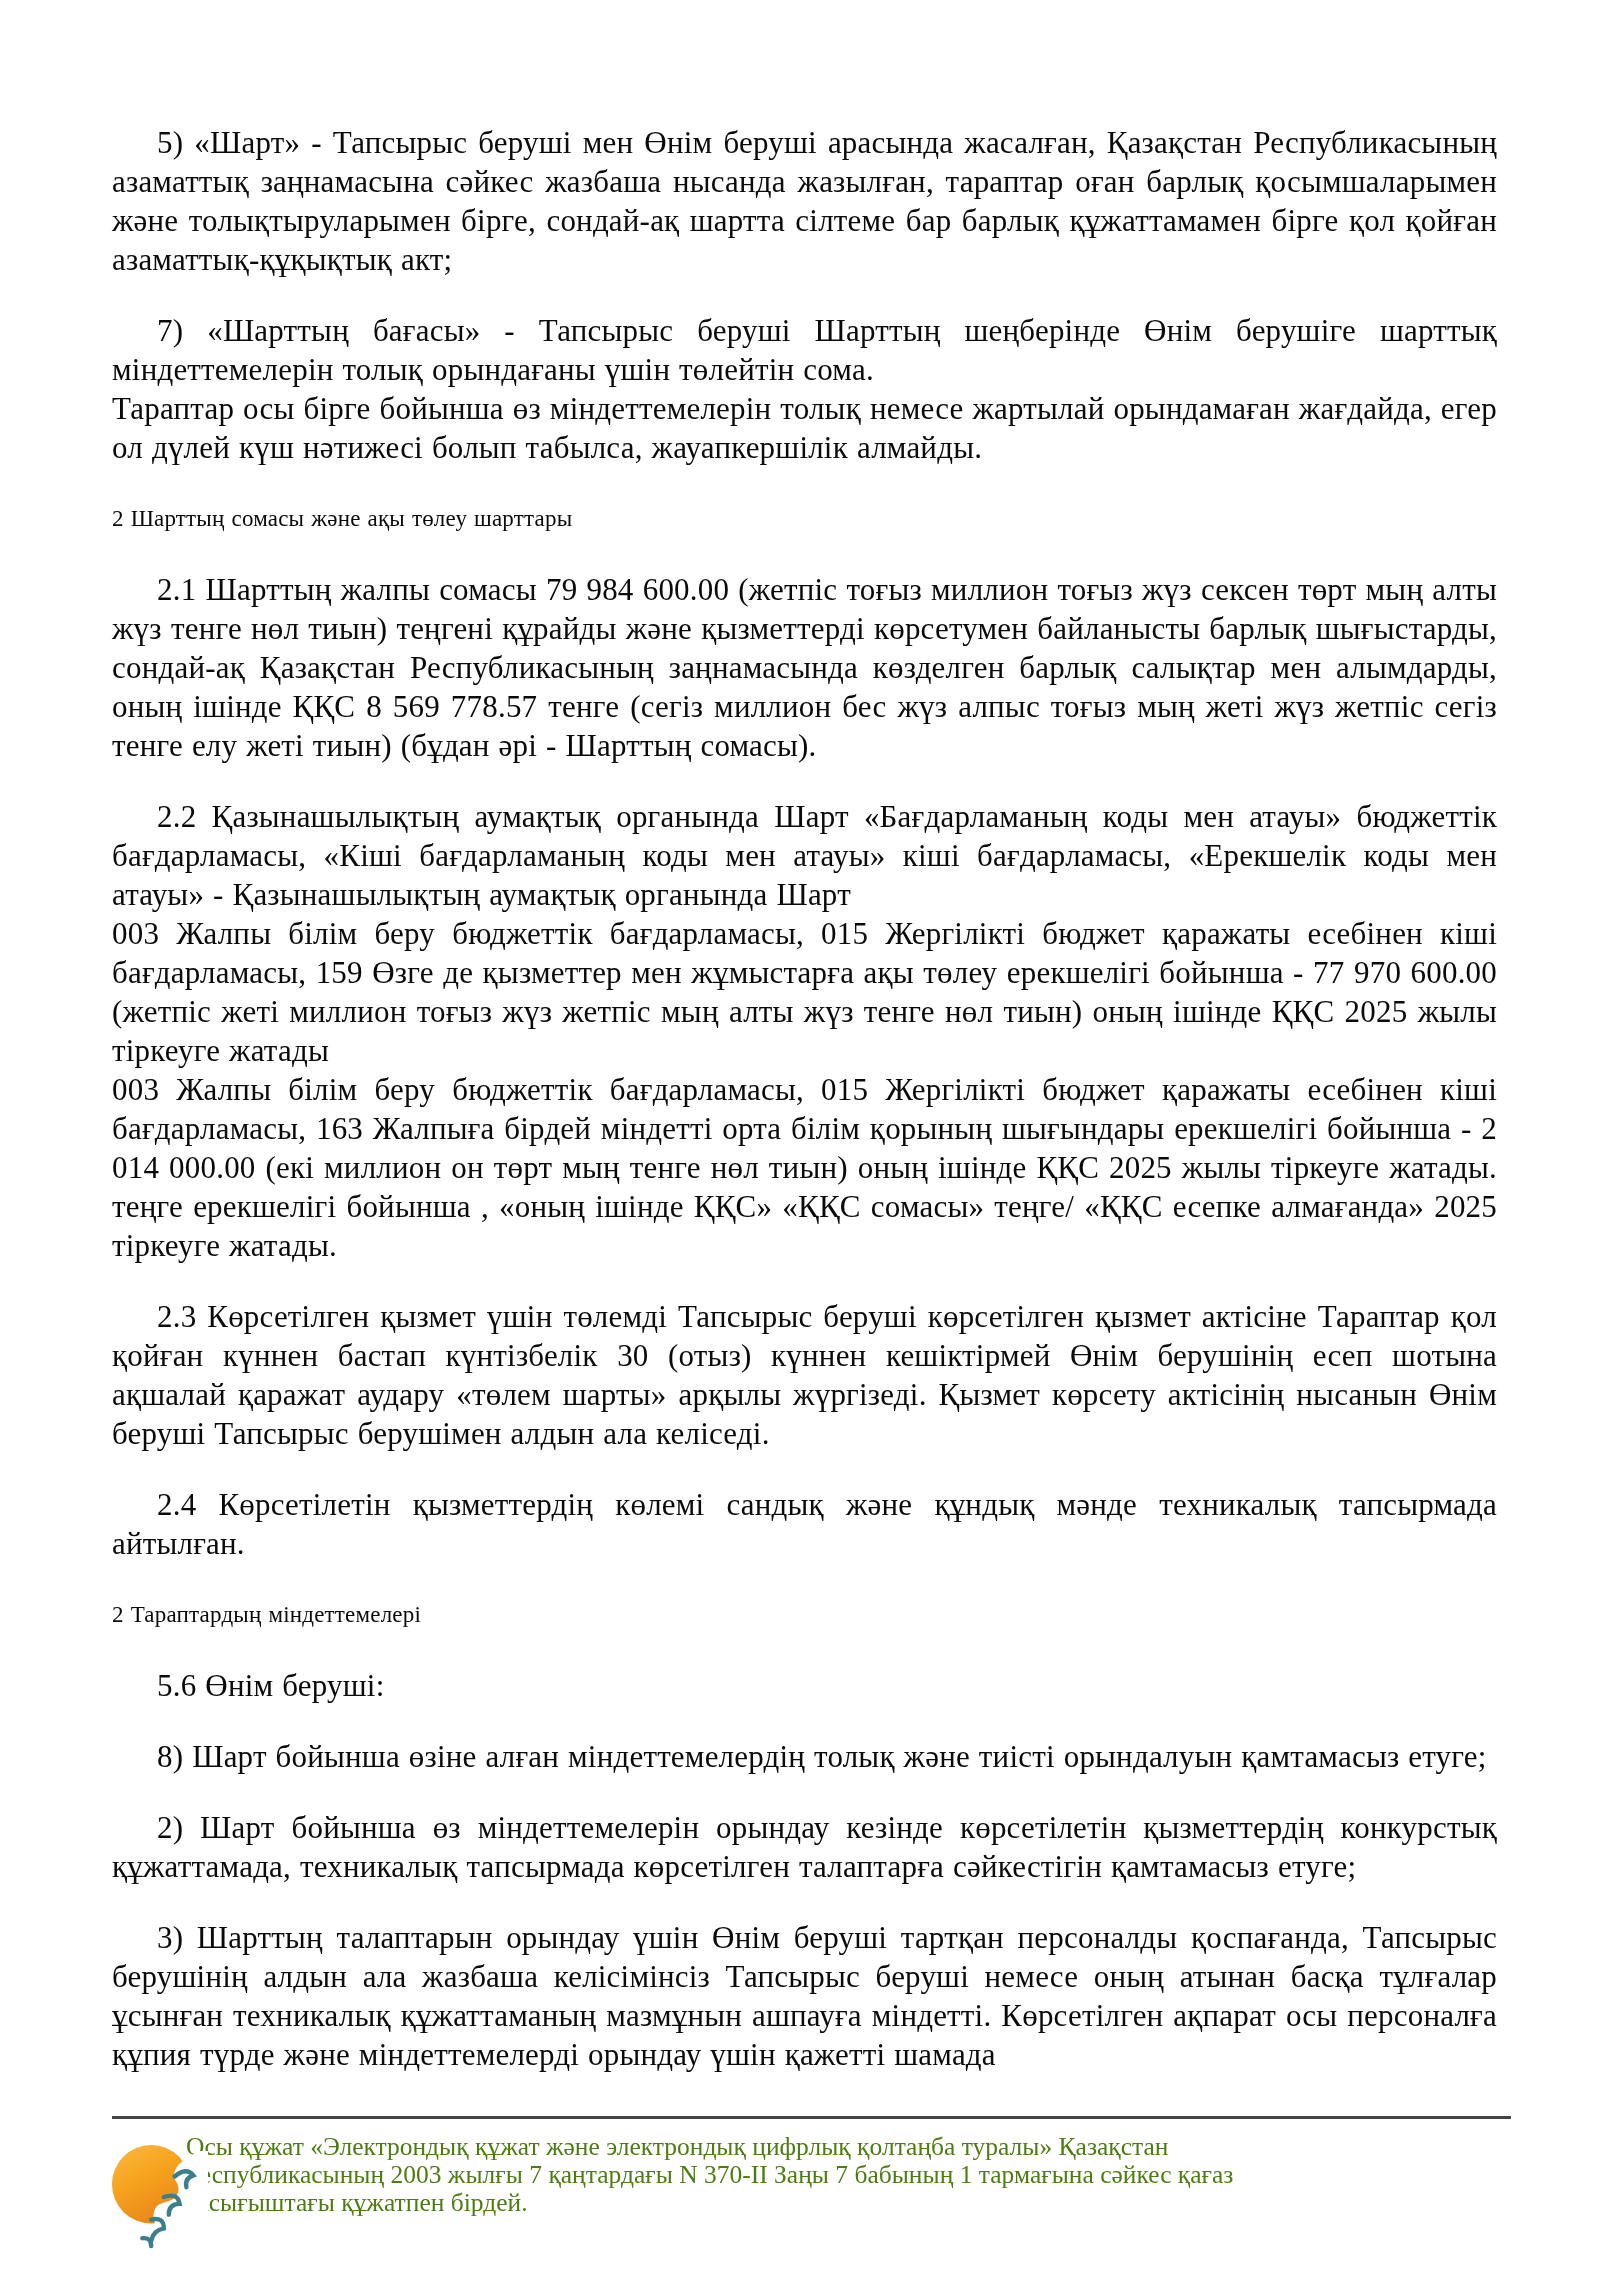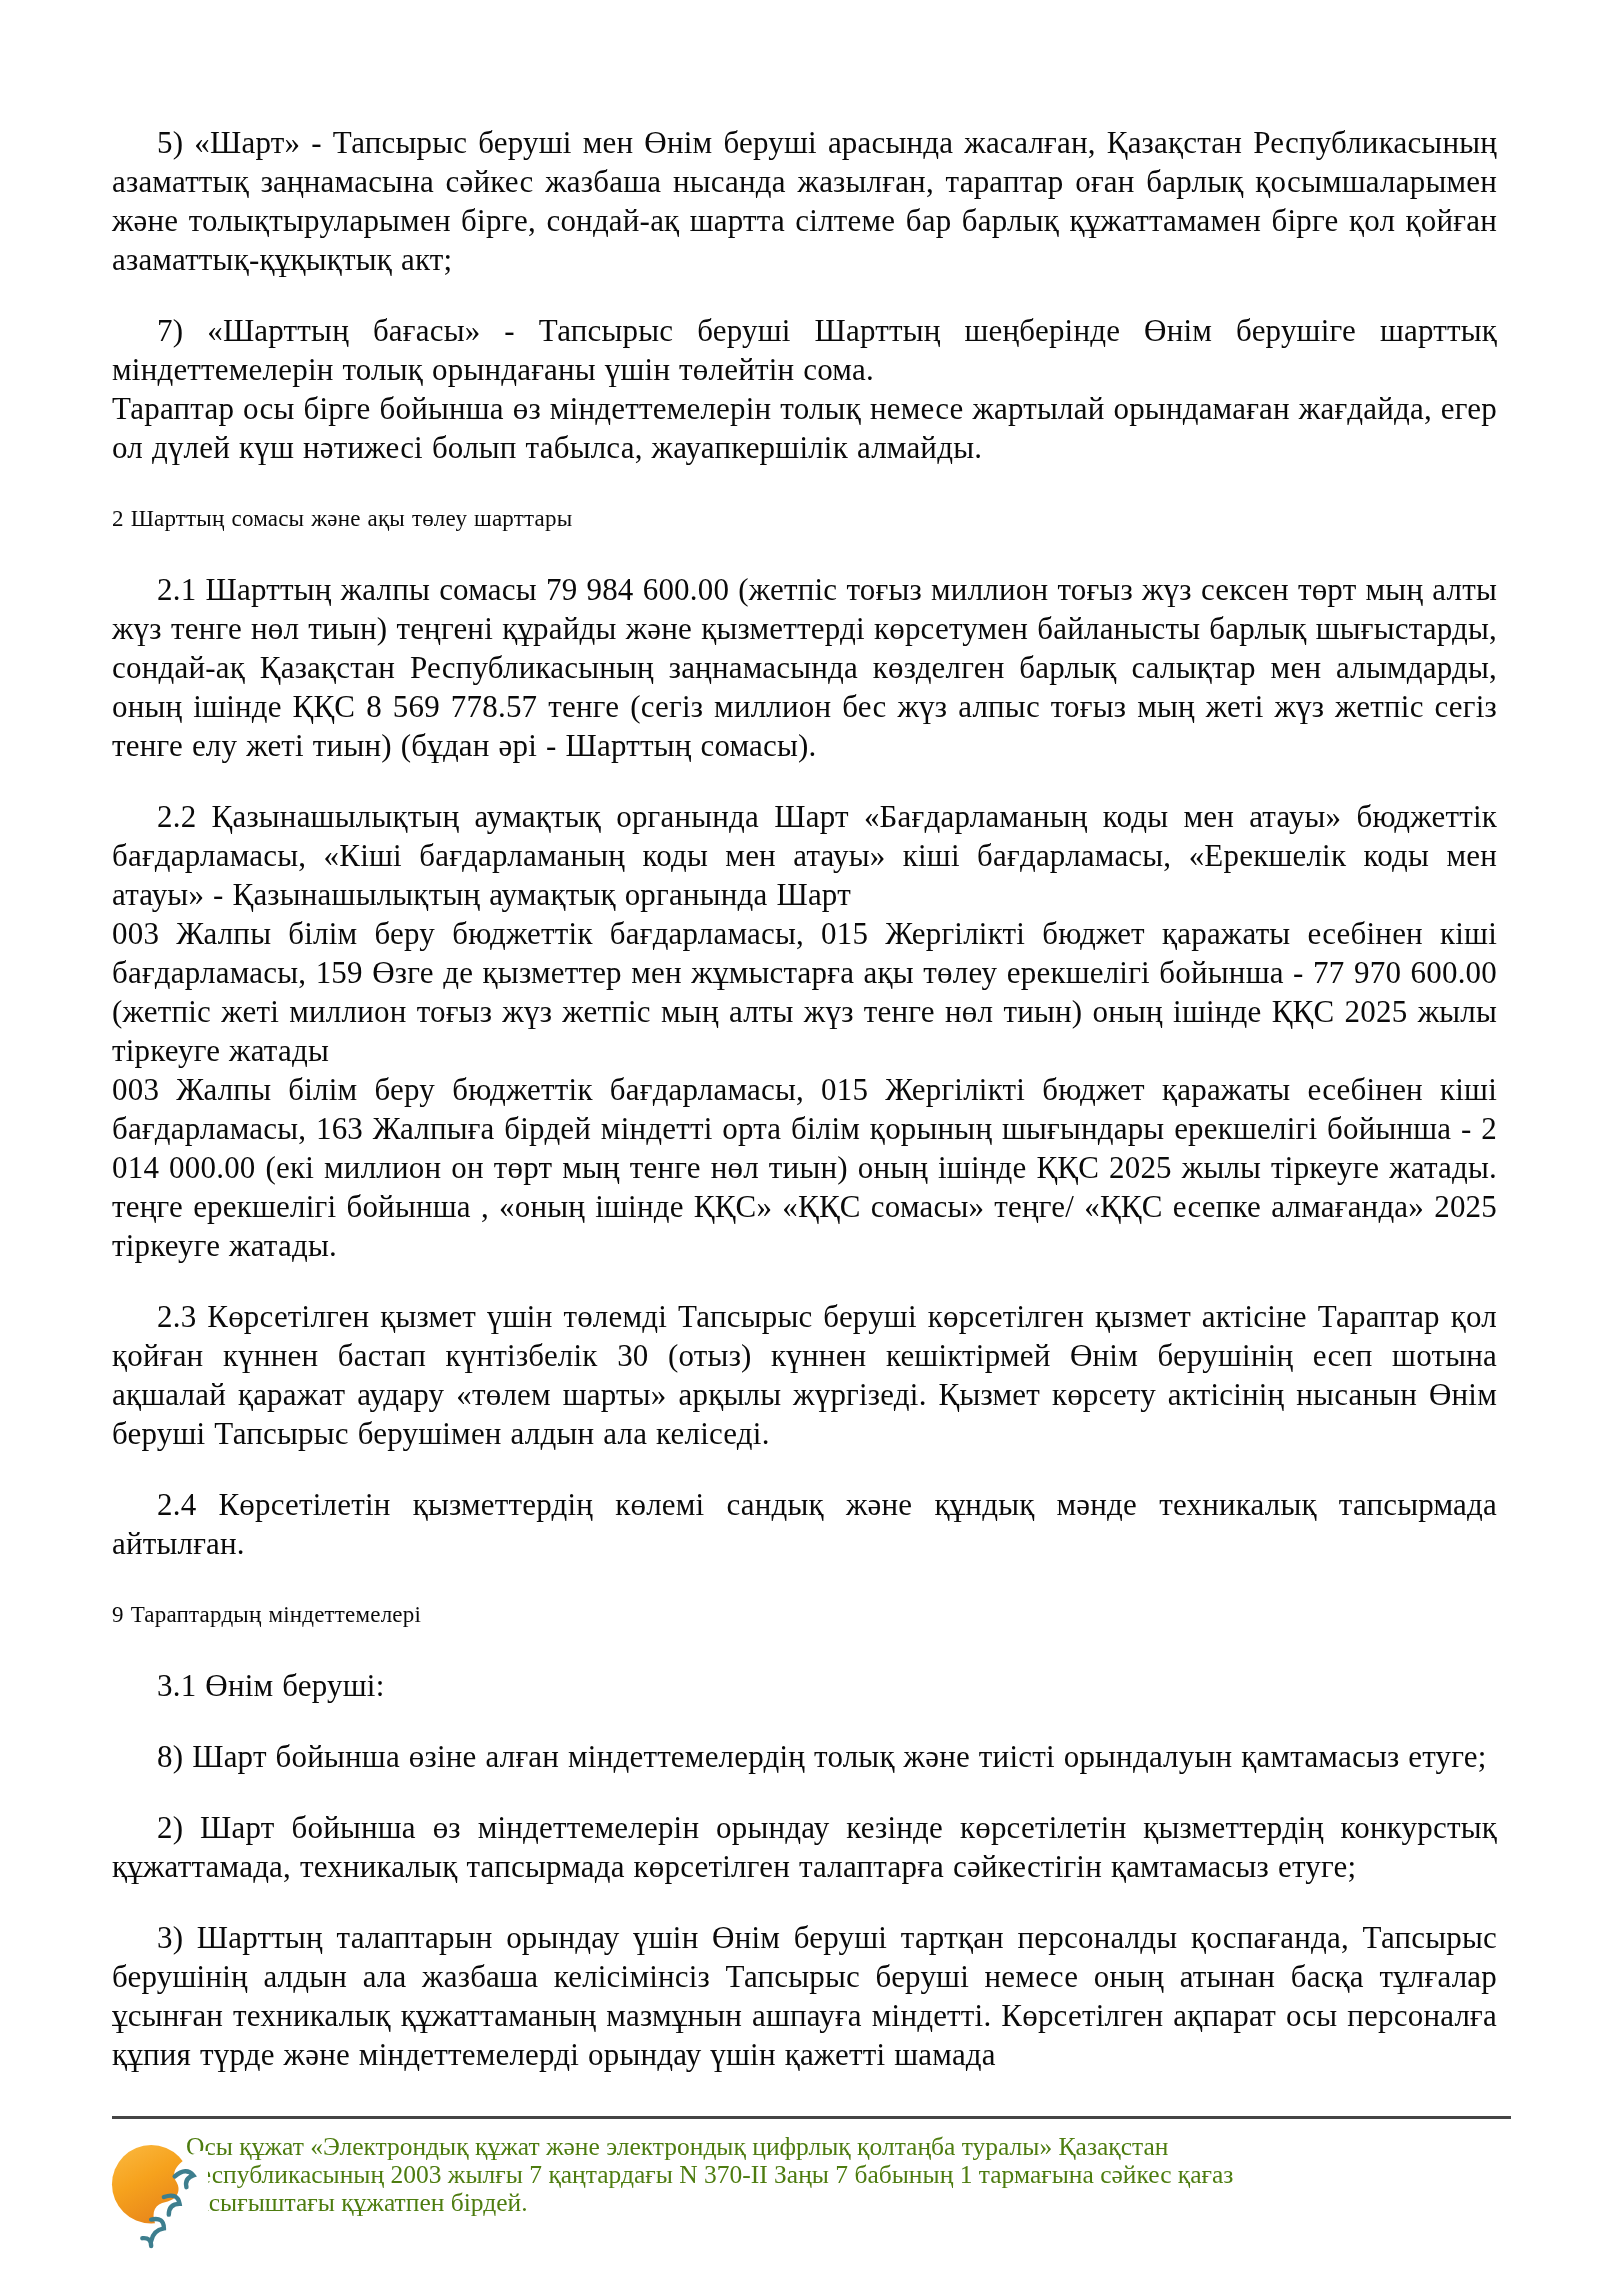--- a/index.html
+++ b/index.html
@@ -76,22 +76,22 @@
     <p class="first indent">5) «Шарт» - Тапсырыс беруші мен Өнім беруші арасында жасалған, Қазақстан Республикасының азаматтық заңнамасына сәйкес жазбаша нысанда жазылған, тараптар оған барлық қосымшаларымен және толықтыруларымен бірге, сондай-ақ шартта сілтеме бар барлық құжаттамамен бірге қол қойған азаматтық-құқықтық акт;</p>
     <p class="new indent">7) «Шарттың бағасы» - Тапсырыс беруші Шарттың шеңберінде Өнім берушіге шарттық міндеттемелерін толық орындағаны үшін төлейтін сома.</p>
     <p>Тараптар осы бірге бойынша өз міндеттемелерін толық немесе жартылай орындамаған жағдайда, егер ол дүлей күш нәтижесі болып табылса, жауапкершілік алмайды.</p>
     <p class="heading">2 Шарттың сомасы және ақы төлеу шарттары</p>
     <p class="new indent">2.1 Шарттың жалпы сомасы 79 984 600.00 (жетпіс тоғыз миллион тоғыз жүз сексен төрт мың алты жүз тенге нөл тиын) теңгені құрайды және қызметтерді көрсетумен байланысты барлық шығыстарды, сондай-ақ Қазақстан Республикасының заңнамасында көзделген барлық салықтар мен алымдарды, оның ішінде ҚҚС 8 569 778.57 тенге (сегіз миллион бес жүз алпыс тоғыз мың жеті жүз жетпіс сегіз тенге елу жеті тиын) (бұдан әрі - Шарттың сомасы).</p>
     <p class="new indent">2.2 Қазынашылықтың аумақтық органында Шарт «Бағдарламаның коды мен атауы» бюджеттік бағдарламасы, «Кіші бағдарламаның коды мен атауы» кіші бағдарламасы, «Ерекшелік коды мен атауы» - Қазынашылықтың аумақтық органында Шарт</p>
     <p>003 Жалпы білім беру бюджеттік бағдарламасы, 015 Жергілікті бюджет қаражаты есебінен кіші бағдарламасы, 159 Өзге де қызметтер мен жұмыстарға ақы төлеу ерекшелігі бойынша - 77 970 600.00 (жетпіс жеті миллион тоғыз жүз жетпіс мың алты жүз тенге нөл тиын) оның ішінде ҚҚС 2025 жылы тіркеуге жатады</p>
     <p>003 Жалпы білім беру бюджеттік бағдарламасы, 015 Жергілікті бюджет қаражаты есебінен кіші бағдарламасы, 163 Жалпыға бірдей міндетті орта білім қорының шығындары ерекшелігі бойынша - 2 014 000.00 (екі миллион он төрт мың тенге нөл тиын) оның ішінде ҚҚС 2025 жылы тіркеуге жатады. теңге ерекшелігі бойынша , «оның ішінде ҚҚС» «ҚҚС сомасы» теңге/ «ҚҚС есепке алмағанда» 2025 тіркеуге жатады.</p>
     <p class="new indent">2.3 Көрсетілген қызмет үшін төлемді Тапсырыс беруші көрсетілген қызмет актісіне Тараптар қол қойған күннен бастап күнтізбелік 30 (отыз) күннен кешіктірмей Өнім берушінің есеп шотына ақшалай қаражат аудару «төлем шарты» арқылы жүргізеді. Қызмет көрсету актісінің нысанын Өнім беруші Тапсырыс берушімен алдын ала келіседі.</p>
     <p class="new indent">2.4 Көрсетілетін қызметтердің көлемі сандық және құндық мәнде техникалық тапсырмада айтылған.</p>
-    <p class="heading">9 Тараптардың міндеттемелері</p>
-    <p class="new indent">3.1 Өнім беруші:</p>
+    <p class="heading">2 Тараптардың міндеттемелері</p>
+    <p class="new indent">5.6 Өнім беруші:</p>
     <p class="new indent">8) Шарт бойынша өзіне алған міндеттемелердің толық және тиісті орындалуын қамтамасыз етуге;</p>
     <p class="new indent">2) Шарт бойынша өз міндеттемелерін орындау кезінде көрсетілетін қызметтердің конкурстық құжаттамада, техникалық тапсырмада көрсетілген талаптарға сәйкестігін қамтамасыз етуге;</p>
     <p class="new indent">3) Шарттың талаптарын орындау үшін Өнім беруші тартқан персоналды қоспағанда, Тапсырыс берушінің алдын ала жазбаша келісімінсіз Тапсырыс беруші немесе оның атынан басқа тұлғалар ұсынған техникалық құжаттаманың мазмұнын ашпауға міндетті. Көрсетілген ақпарат осы персоналға құпия түрде және міндеттемелерді орындау үшін қажетті шамада</p>
   </div>
 
   <div class="footer-divider"></div>
 
   <div class="stamp">
     <svg width="98" height="110" viewBox="0 0 100 112" xmlns="http://www.w3.org/2000/svg">
       <defs>

